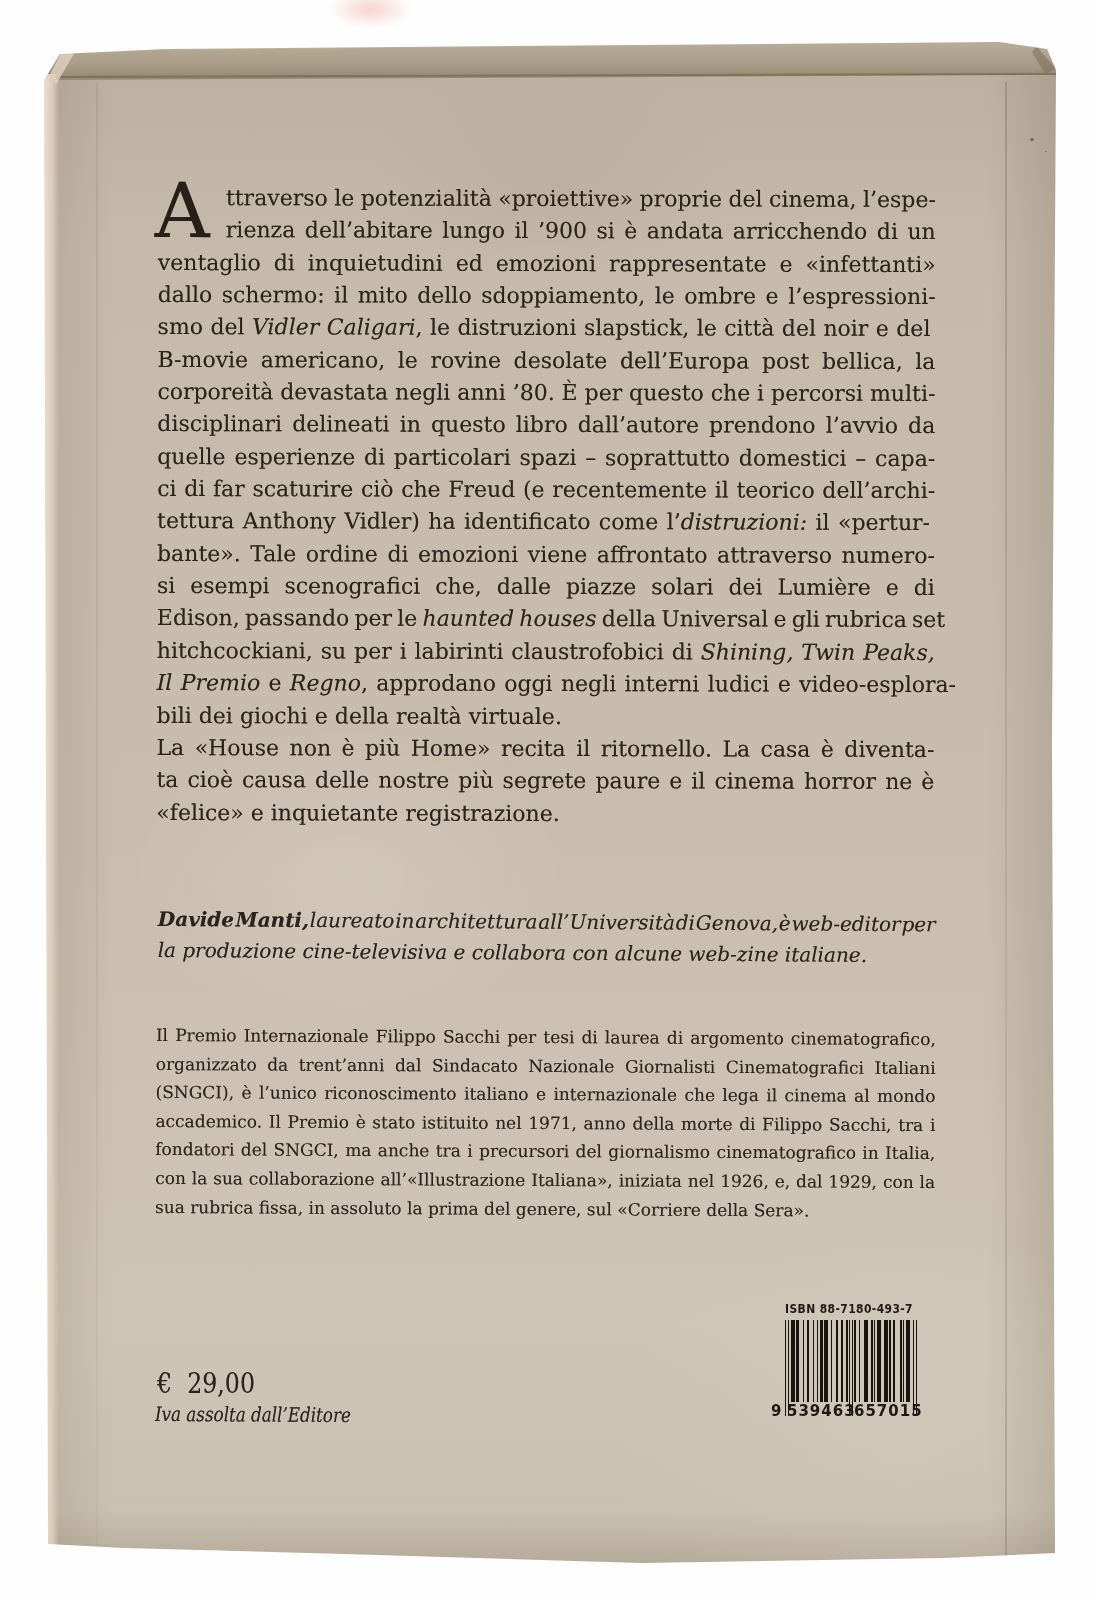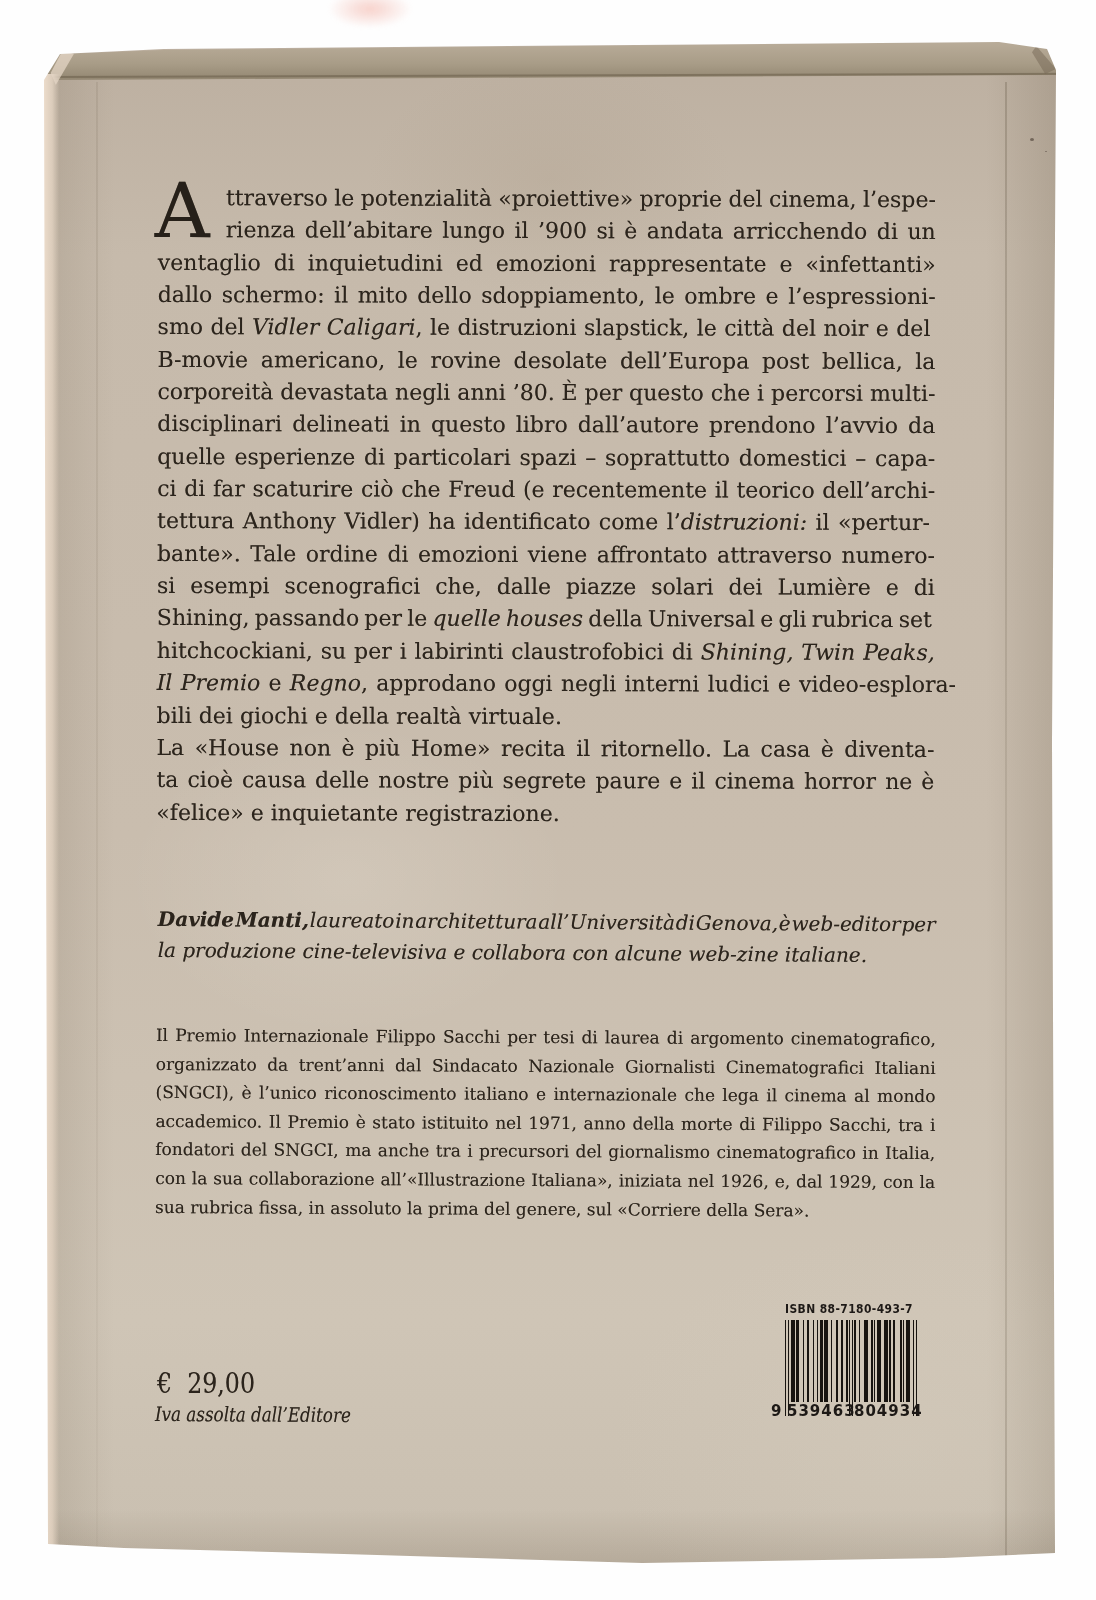--- a/index.html
+++ b/index.html
@@ -93,21 +93,21 @@
         <div class="tline" style="word-spacing: 2.53815px;"><span class="lw"><span>dallo schermo: il mito dello sdoppiamento, le ombre e l’espressioni-</span></span></div>
         <div class="tline" style="word-spacing: 0.458308px;"><span class="lw"><span>smo del </span><span class="it">Vidler Caligari</span><span>, le distruzioni slapstick, le città del noir e del</span></span></div>
         <div class="tline" style="word-spacing: 5.65814px;"><span class="lw"><span>B-movie americano, le rovine desolate dell’Europa post bellica, la</span></span></div>
         <div class="tline" style="word-spacing: -0.0795732px;"><span class="lw"><span>corporeità devastata negli anni ’80. È per questo che i percorsi multi-</span></span></div>
         <div class="tline" style="word-spacing: 3.11324px;"><span class="lw"><span>disciplinari delineati in questo libro dall’autore prendono l’avvio da</span></span></div>
         <div class="tline" style="word-spacing: 1.77079px;"><span class="lw"><span>quelle esperienze di particolari spazi – soprattutto domestici – capa-</span></span></div>
         <div class="tline" style="word-spacing: 0.661904px;"><span class="lw"><span>ci di far scaturire ciò che Freud (e recentemente il teorico dell’archi-</span></span></div>
         <div class="tline" style="word-spacing: 1.41012px;"><span class="lw"><span>tettura Anthony Vidler) ha identificato come l’</span><span class="it">distruzioni:</span><span> il «pertur-</span></span></div>
         <div class="tline" style="word-spacing: 2.50386px;"><span class="lw"><span>bante». Tale ordine di emozioni viene affrontato attraverso numero-</span></span></div>
         <div class="tline" style="word-spacing: 7.95932px;"><span class="lw"><span>si esempi scenografici che, dalle piazze solari dei Lumière e di</span></span></div>
-        <div class="tline" style="word-spacing: -1.80257px;"><span class="lw"><span>Shining, passando per le </span><span class="it">quelle houses</span><span> della Universal e gli rubrica set</span></span></div>
+        <div class="tline" style="word-spacing: -1.80257px;"><span class="lw"><span>Edison, passando per le </span><span class="it">haunted houses</span><span> della Universal e gli rubrica set</span></span></div>
         <div class="tline" style="word-spacing: 0.907945px;"><span class="lw"><span>hitchcockiani, su per i labirinti claustrofobici di </span><span class="it">Shining, Twin Peaks,</span></span></div>
         <div class="tline" style="word-spacing: 1.31247px;"><span class="lw"><span class="it">Il Premio</span><span> e </span><span class="it">Regno</span><span>, approdano oggi negli interni ludici e video-esplora-</span></span></div>
         <div class="tline last" style="word-spacing: 0px;"><span class="lw"><span>bili dei giochi e della realtà virtuale.</span></span></div>
         <div class="tline" style="word-spacing: 3.44528px;"><span class="lw"><span>La «House non è più Home» recita il ritornello. La casa è diventa-</span></span></div>
         <div class="tline" style="word-spacing: 2.01079px;"><span class="lw"><span>ta cioè causa delle nostre più segrete paure e il cinema horror ne è</span></span></div>
         <div class="tline last" style="word-spacing: 0px;"><span class="lw"><span>«felice» e inquietante registrazione.</span></span></div>
       </div>
   </div>
 
   <div class="textcol bio" id="bio-lines">
@@ -157,15 +157,15 @@
       <rect x="78" y="0" width="1" height="82" fill="#181410"></rect>
       <rect x="83" y="0" width="1" height="82" fill="#181410"></rect>
       <rect x="85" y="0" width="1" height="82" fill="#181410"></rect>
       <rect x="87" y="0" width="3" height="82" fill="#181410"></rect>
       <rect x="92" y="0" width="1" height="96" fill="#181410"></rect>
       <rect x="94" y="0" width="1" height="96" fill="#181410"></rect>
     </svg>
   <div class="bdigits" id="bdigits">
       <span class="d0">9</span>
       <span class="grp">539463</span>
-      <span class="grp">804934</span>
+      <span class="grp">657015</span>
     </div>
 </div>
 
 </body></html>

